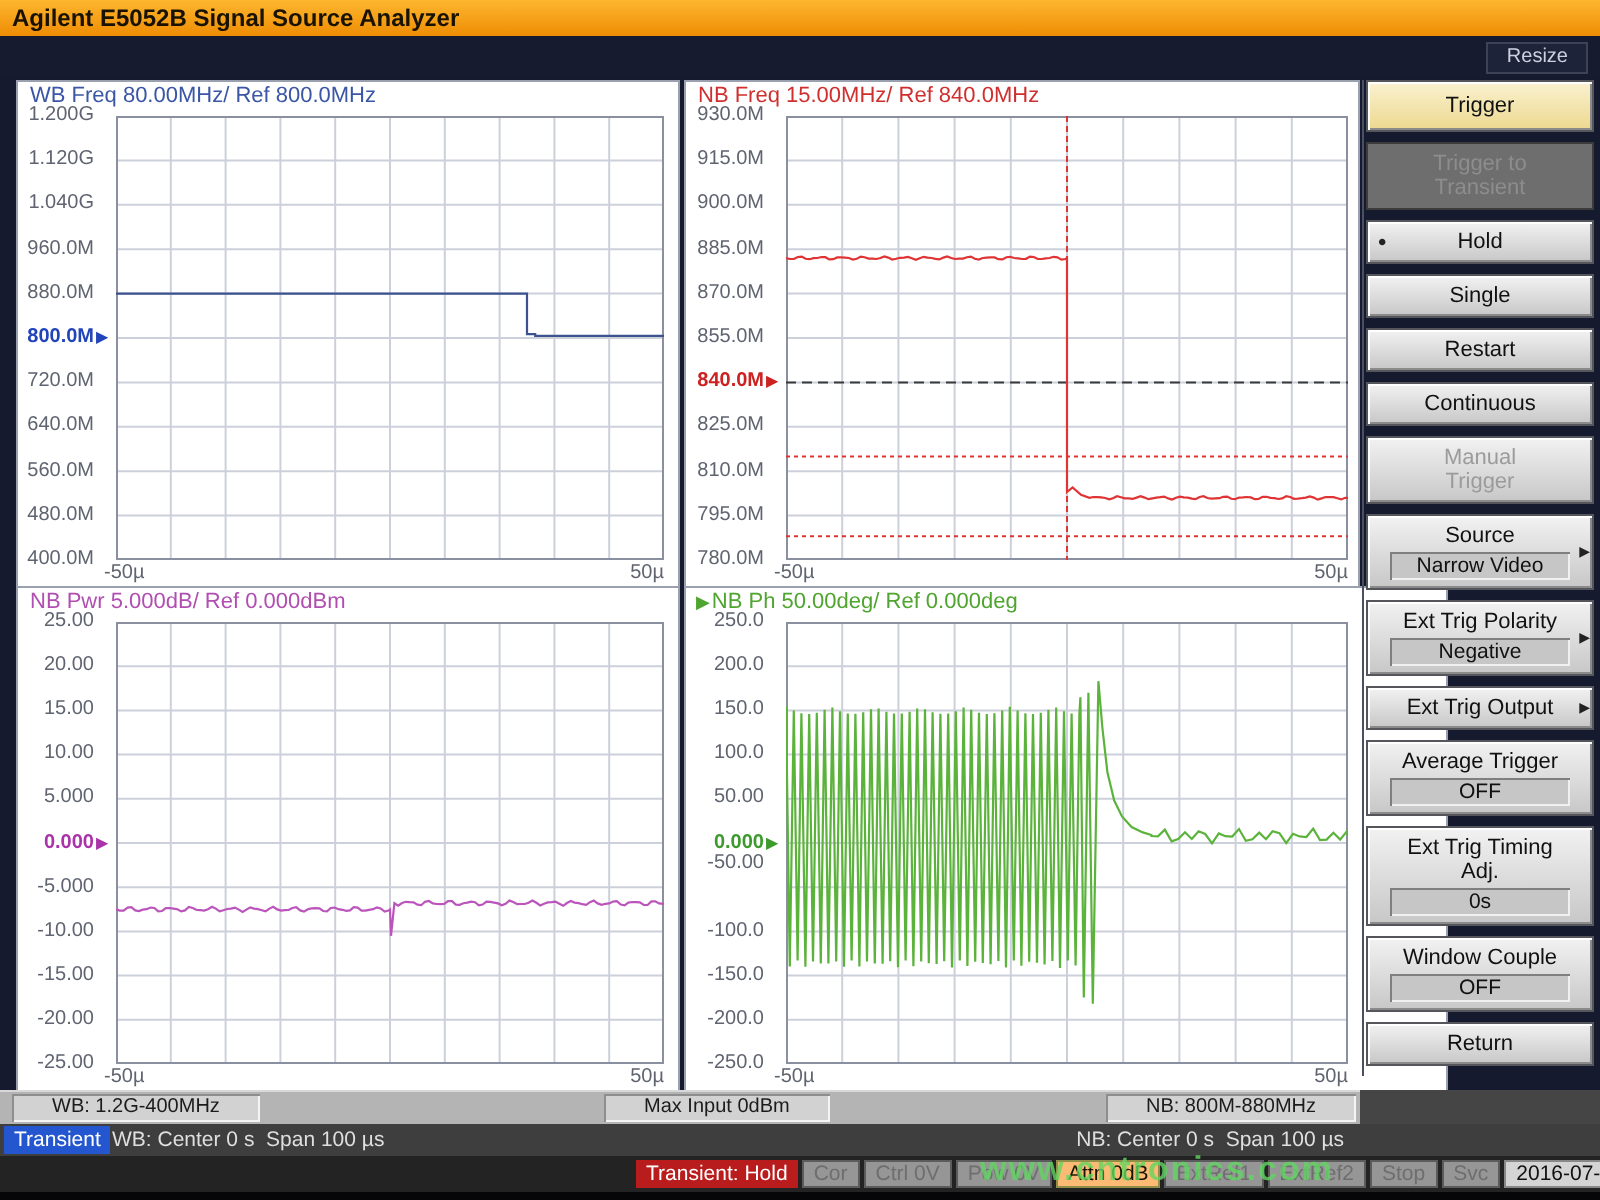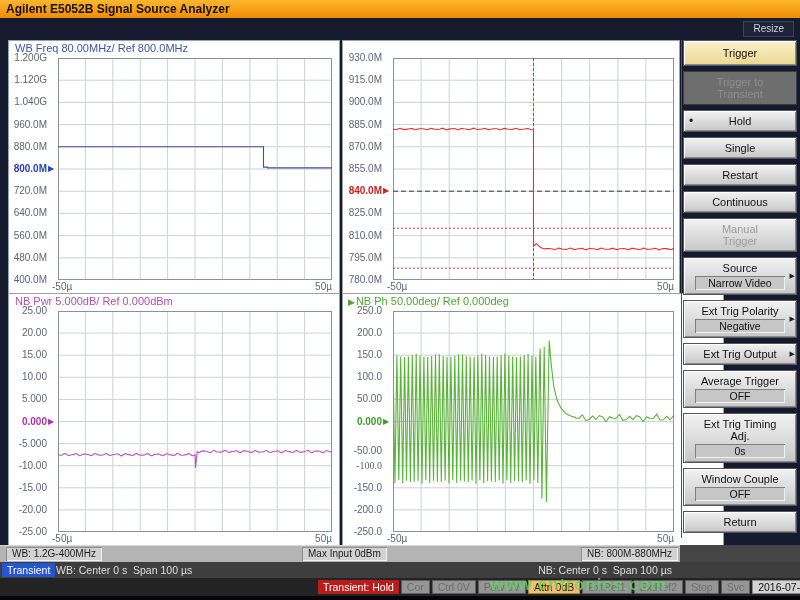--- a/index.html
+++ b/index.html
@@ -36,21 +36,21 @@
   .skey.header{background:linear-gradient(#faf2d0,#edd88f);padding:6px 4px;}
   .skey.dark-disabled{background:#6e6e6e;color:#8d8d8d;box-shadow:none;border-color:#3c3c3c;}
   .skey.disabled{color:#9b9b9b;}
   .skey-label{line-height:12px;}
   .skey-value{margin:2px 2px 0;background:#c6c6c6;box-shadow:inset 1px 1px 0 #7f7f7f,inset -1px -1px 0 #f0f0f0;
        font-size:10.5px;line-height:12px;padding:1px 2px;color:#111;}
   .bullet{position:absolute;left:5px;top:50%;transform:translateY(-50%);font-size:12px;color:#222;}
   .arrow{position:absolute;right:1px;top:50%;transform:translateY(-50%);font-size:7px;color:#222;}
   
   #strip1{position:absolute;top:545px;left:0;width:680px;height:17px;background:#b4b4b4;border-top:1px solid #d8d8d8;box-sizing:border-box;}
-  .sbox{position:absolute;top:1px;font-size:10px;padding:0 6px;height:14px;line-height:14px;
+  .sbox{position:absolute;top:1px;font-size:10px;padding:0 20px;height:14px;line-height:14px;
        background:#d2d2d2;color:#1c1c1c;box-shadow:inset 1px 1px 0 #8e8e8e,inset -1px -1px 0 #f4f4f4;white-space:pre;}
   #wb-range{left:6px;} #max-input{left:302px;} #nb-range{right:2px;}
   #strip-filler{position:absolute;top:545px;left:680px;width:120px;height:17px;background:#454545;}
   #strip2{position:absolute;top:562px;left:0;width:800px;height:16px;background:#3e3e3e;}
   #mode-badge{position:absolute;left:2px;top:1px;background:#2356cf;color:#fff;font-size:10.5px;
        padding:0 5px;height:14px;line-height:14px;}
   #wb-sweep{position:absolute;left:56px;top:1px;color:#dfdfdf;font-size:10.5px;line-height:14px;white-space:pre;}
   #nb-sweep{position:absolute;right:128px;top:1px;color:#dfdfdf;font-size:10.5px;line-height:14px;white-space:pre;}
   #statusbar{position:absolute;top:578px;left:0;width:800px;height:18px;background:#232323;
        display:flex;align-items:center;gap:2px;padding:0 3px 0 318px;box-sizing:border-box;}
@@ -107,20 +107,21 @@
       <div class="tick" style="left: 2px; width: 36px; top: 144.2px;">720.0M</div>
       <div class="tick" style="left: 2px; width: 36px; top: 166.4px;">640.0M</div>
       <div class="tick" style="left: 2px; width: 36px; top: 188.6px;">560.0M</div>
       <div class="tick" style="left: 2px; width: 36px; top: 210.8px;">480.0M</div>
       <div class="tick" style="left: 2px; width: 36px; top: 233px;">400.0M</div>
       <div class="xlab" style="left: 43px; top: 240px;">-50µ</div>
       <div class="xlab" style="left: 291px; width: 32px; text-align: right; top: 240px;">50µ</div>
     </div>
 
   <div class="panel" id="panel-b">
+    <div class="chart-header" style="color: rgb(207, 47, 47);"><span class="hdr-marker"></span><span>NB Freq 15.00MHz/ Ref 840.0MHz</span></div>
     <div class="panel-letter">(b)</div>
     <div class="plot-host" id="plot-b"><svg width="281" height="222" viewBox="0 0 281 222">
           <line x1="28.1" y1="0" x2="28.1" y2="222" stroke="#ccd0da" stroke-width="1"></line>
           <line x1="0" y1="22.2" x2="281" y2="22.2" stroke="#ccd0da" stroke-width="1"></line>
           <line x1="56.2" y1="0" x2="56.2" y2="222" stroke="#ccd0da" stroke-width="1"></line>
           <line x1="0" y1="44.4" x2="281" y2="44.4" stroke="#ccd0da" stroke-width="1"></line>
           <line x1="84.3" y1="0" x2="84.3" y2="222" stroke="#ccd0da" stroke-width="1"></line>
           <line x1="0" y1="66.6" x2="281" y2="66.6" stroke="#ccd0da" stroke-width="1"></line>
           <line x1="112.4" y1="0" x2="112.4" y2="222" stroke="#ccd0da" stroke-width="1"></line>
           <line x1="0" y1="88.8" x2="281" y2="88.8" stroke="#ccd0da" stroke-width="1"></line>
@@ -223,22 +224,22 @@
           <rect x="0.5" y="0.5" width="280" height="220" fill="none" stroke="#8a90a0"></rect>
           <polyline points="0.0,42.4 1.9,172.3 3.9,44.3 5.8,169.3 7.7,45.6 9.7,172.4 11.6,46.0 13.5,169.7 15.4,45.4 17.4,170.8 19.3,43.9 21.2,170.8 23.2,42.8 25.1,169.7 27.0,44.6 29.0,172.4 30.9,45.7 32.8,169.3 34.7,45.9 36.7,172.3 38.6,45.1 40.5,169.7 42.5,43.6 44.4,170.7 46.3,43.2 48.3,170.9 50.2,44.9 52.1,169.6 54.0,45.8 56.0,172.6 57.9,45.8 59.8,169.3 61.8,44.9 63.7,172.1 65.6,43.2 67.6,169.8 69.5,43.6 71.4,170.6 73.3,45.1 75.3,171.0 77.2,45.9 79.1,169.6 81.1,45.7 83.0,172.7 84.9,44.6 86.9,169.3 88.8,42.8 90.7,172.0 92.6,43.9 94.6,169.9 96.5,45.4 98.4,170.5 100.4,46.0 102.3,171.1 104.2,45.6 106.2,169.5 108.1,44.3 110.0,172.8 111.9,42.4 113.9,169.3 115.8,44.2 117.7,171.9 119.7,45.6 121.6,169.9 123.5,46.0 125.5,170.4 127.4,45.4 129.3,171.2 131.2,43.9 133.2,169.5 135.1,42.8 137.0,173.0 139.0,44.6 140.9,169.3 142.8,45.7 144.8,171.8 146.7,45.9 147.2,37.6 148.9,187.8 151.2,35.4 153.4,190.9 156.2,29.6 158.2,53.0 160.7,75.1 164.1,89.3 168.0,97.2 172.8,102.5 178.4,105.2 182.7,106.5 182.7,107.0 186.0,107.2 189.4,103.8 192.8,109.7 196.1,108.5 199.5,105.1 202.9,108.5 206.3,104.6 209.6,106.0 213.0,110.7 216.4,105.7 219.7,107.1 223.1,107.3 226.5,103.5 229.9,109.4 233.2,108.6 236.6,105.3 240.0,108.6 243.3,104.6 246.7,105.6 250.1,110.6 253.5,105.9 256.8,107.2 260.2,107.5 263.6,103.3 267.0,109.0 270.3,108.8 273.7,105.4 277.1,108.8 280.4,104.7 281.0,107.0" fill="none" stroke="#5cb33c" stroke-width="1.1"></polyline>
         </svg></div>
   <div class="tick" style="left: 2px; width: 37px; top: 11px;">250.0</div>
       <div class="tick" style="left: 2px; width: 37px; top: 33.1px;">200.0</div>
       <div class="tick" style="left: 2px; width: 37px; top: 55.2px;">150.0</div>
       <div class="tick" style="left: 2px; width: 37px; top: 77.3px;">100.0</div>
       <div class="tick" style="left: 2px; width: 37px; top: 99.4px;">50.00</div>
       <div class="refmark" style="left: 40px; top: 121.5px; color: rgb(61, 154, 45);">▶</div>
       <div class="tick" style="left: 2px; width: 37px; top: 121.5px; color: rgb(61, 154, 45); font-weight: bold;">0.000</div>
-      <div class="tick" style="left: 2px; width: 37px; top: 151px;">-50.00</div>
-      <div class="tick" style="left: 2px; width: 37px; top: 165.7px; font-family: Liberation Serif, serif;">-100.0</div>
+      <div class="tick" style="left: 2px; width: 37px; top: 132px;">-50.00</div>
+      <div class="tick" style="left: 2px; width: 37px; top: 165.7px;">-100.0</div>
       <div class="tick" style="left: 2px; width: 37px; top: 187.8px;">-150.0</div>
       <div class="tick" style="left: 2px; width: 37px; top: 209.9px;">-200.0</div>
       <div class="tick" style="left: 2px; width: 37px; top: 232px;">-250.0</div>
       <div class="xlab" style="left: 44px; top: 239px;">-50µ</div>
       <div class="xlab" style="left: 299px; width: 32px; text-align: right; top: 239px;">50µ</div>
     </div>
 
   <div id="sidebar">
       <div class="skey header">
         <div class="skey-label">Trigger</div>

